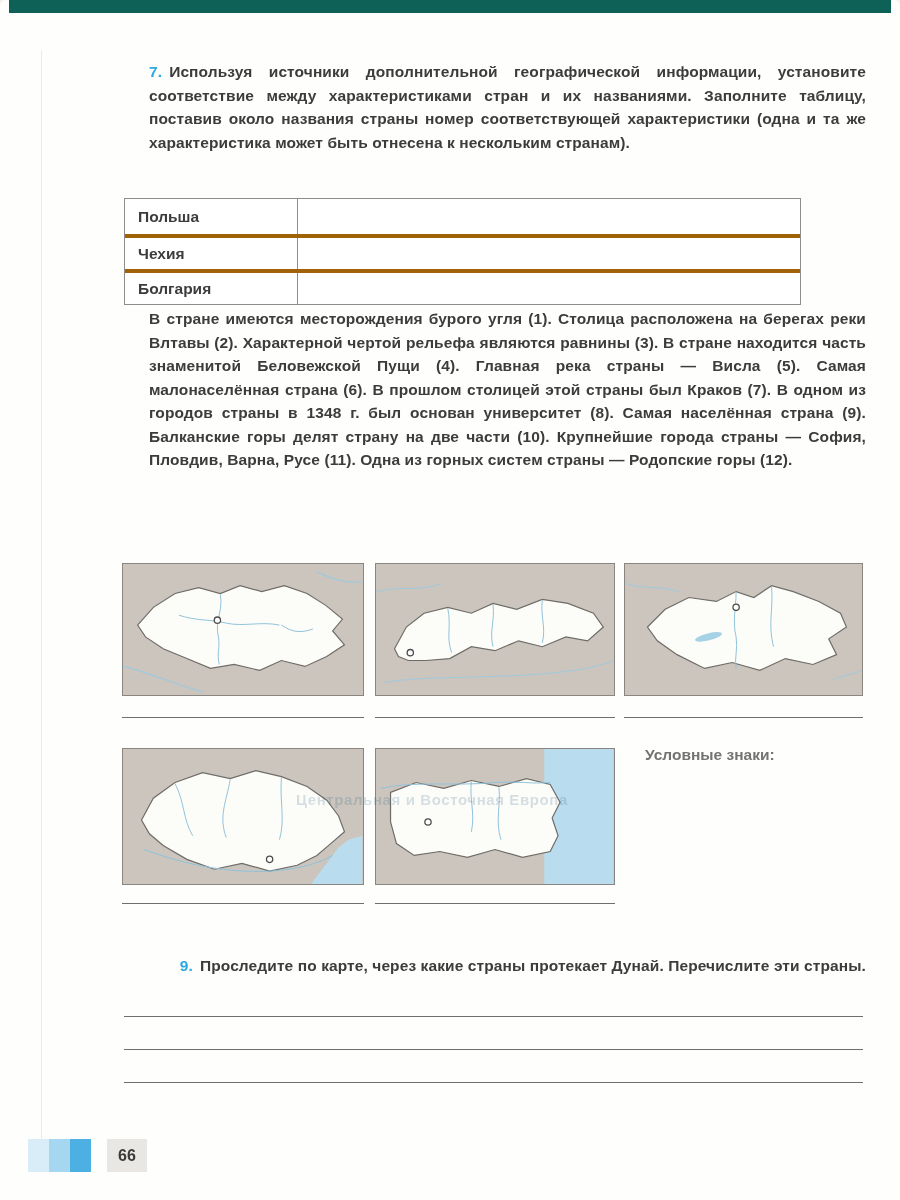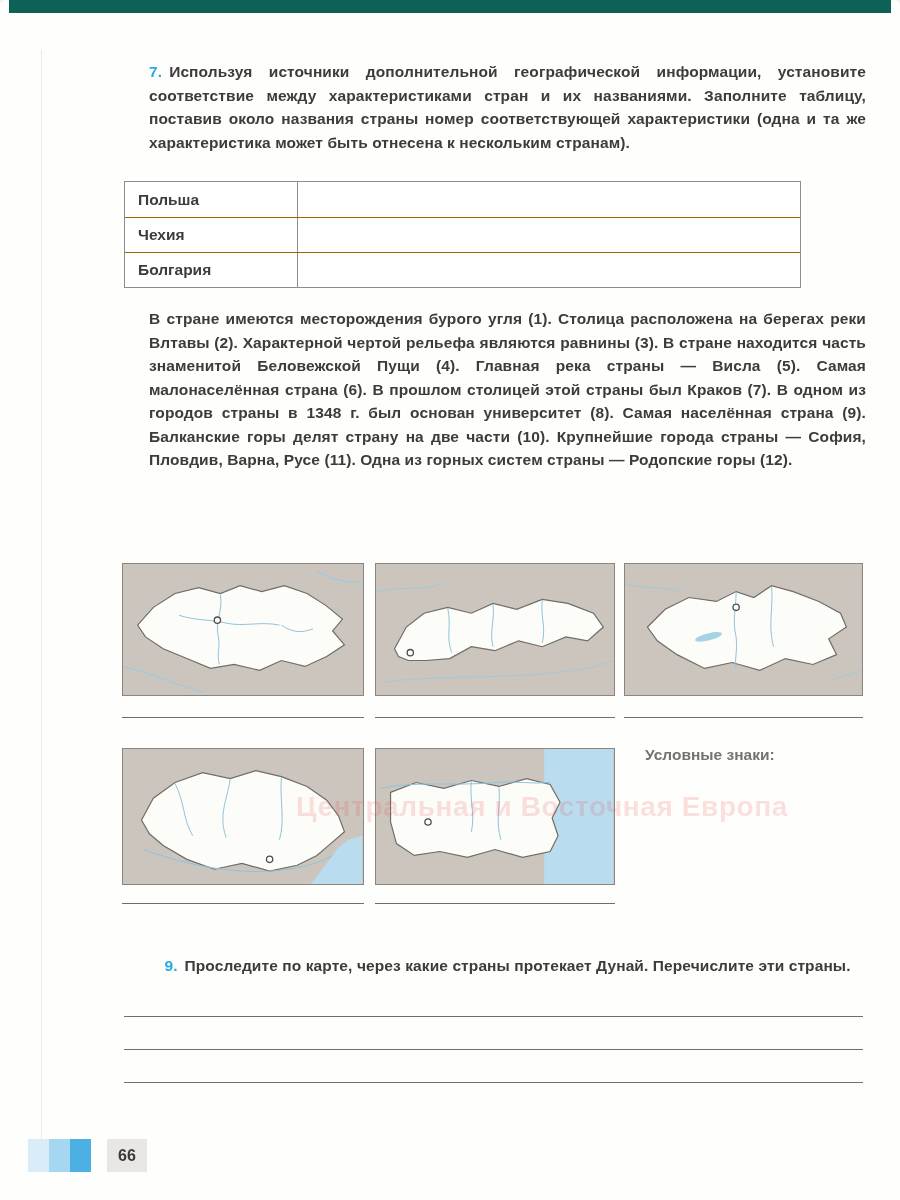--- a/index.html
+++ b/index.html
@@ -16,41 +16,41 @@
 
   .para {
     position: absolute; margin: 4px;
     text-align: justify;
     font-weight: 700; color: #3c3c3c;
     font-size: 15.5px; line-height: 23.5px;
     letter-spacing: 0.1px;
   }
   .tnum { color: #29a9e1; padding-right: 7px; }
 
-  .tbl { position: absolute; left: 124px; top: 181px; width: 677px; border: 1.5px solid #8d8d8d; background: #fff; }
+  .tbl { position: absolute; left: 124px; top: 198px; width: 677px; border: 1.5px solid #8d8d8d; background: #fff; }
   .trow { display: flex; height: 35px; }
-  .trow + .trow { border-top: 1px solid #a16207; gap: 6px; }
+  .trow + .trow { border-top: 4px solid #a16207; gap: 6px; }
   .tlabel {
     width: 173px; border-right: 1px solid #8d8d8d;
     display: flex; align-items: center; padding-left: 13px;
     font-weight: 700; color: #3c3c3c; font-size: 15.5px;
   }
   .tcell { flex: 1; }
 
   .mapbox { position: absolute; background: #cbc5be; border: 1px solid #8a867f; overflow: hidden; }
   .mapbox svg { display: block; width: 100%; height: 100%; }
 
   .ansline { position: absolute; height: 0; border-top: 1.6px solid #6e6e6e; }
 
   .legend { position: absolute; left: 645px; top: 746px; font-weight: 700; font-size: 15.5px; color: #737373; }
 
   .ghost {
     position: absolute; left: 296px; top: 791px; z-index: 6;
-    color: #ef4444; opacity: 0.16;
-    font-weight: 700; font-size: 28px; letter-spacing: 0.6px;
+    color: #0c4a6e; opacity: 0.16;
+    font-weight: 700; font-size: 15px; letter-spacing: 0.6px;
     pointer-events: none; white-space: nowrap;
   }
 
   .pagenum-wrap { position: absolute; left: 28px; top: 1139px; display: flex; height: 33px; }
   .sq { width: 21px; height: 33px; }
   .sq1 { background: #d9edf8; }
   .sq2 { background: #a5d7f1; }
   .sq3 { background: #4db0e3; }
   .numbox {
     width: 40px; height: 33px; background: #e9e7e3;
@@ -152,21 +152,21 @@
       <path d="M124,39 C126,58 120,72 126,92" stroke="#8ec2da" fill="none"></path>
       <circle cx="52" cy="74" r="3.2" fill="#fff" stroke="#4c4c4c" stroke-width="1.3"></circle>
     </svg>
   </div>
 
   <div class="legend">Условные знаки:</div>
 
   <div class="ansline" style="left:122px; top:903px; width:242px;"></div>
   <div class="ansline" style="left:375px; top:903px; width:240px;"></div>
 
-  <p class="para" style="left:145px; top:950px; width:717px; text-align:center;">
+  <p class="para" style="left:145px; top:950px; width:717px; text-align:right;">
     <span class="tnum">9.</span><span>Проследите по карте, через какие страны протекает Дунай. Перечислите эти страны.</span>
   </p>
 
   <div class="ansline" style="left:124px; top:1016px; width:739px;"></div>
   <div class="ansline" style="left:124px; top:1049px; width:739px;"></div>
   <div class="ansline" style="left:124px; top:1082px; width:739px;"></div>
 
   <div class="pagenum-wrap">
     <div class="sq sq1"></div>
     <div class="sq sq2"></div>

